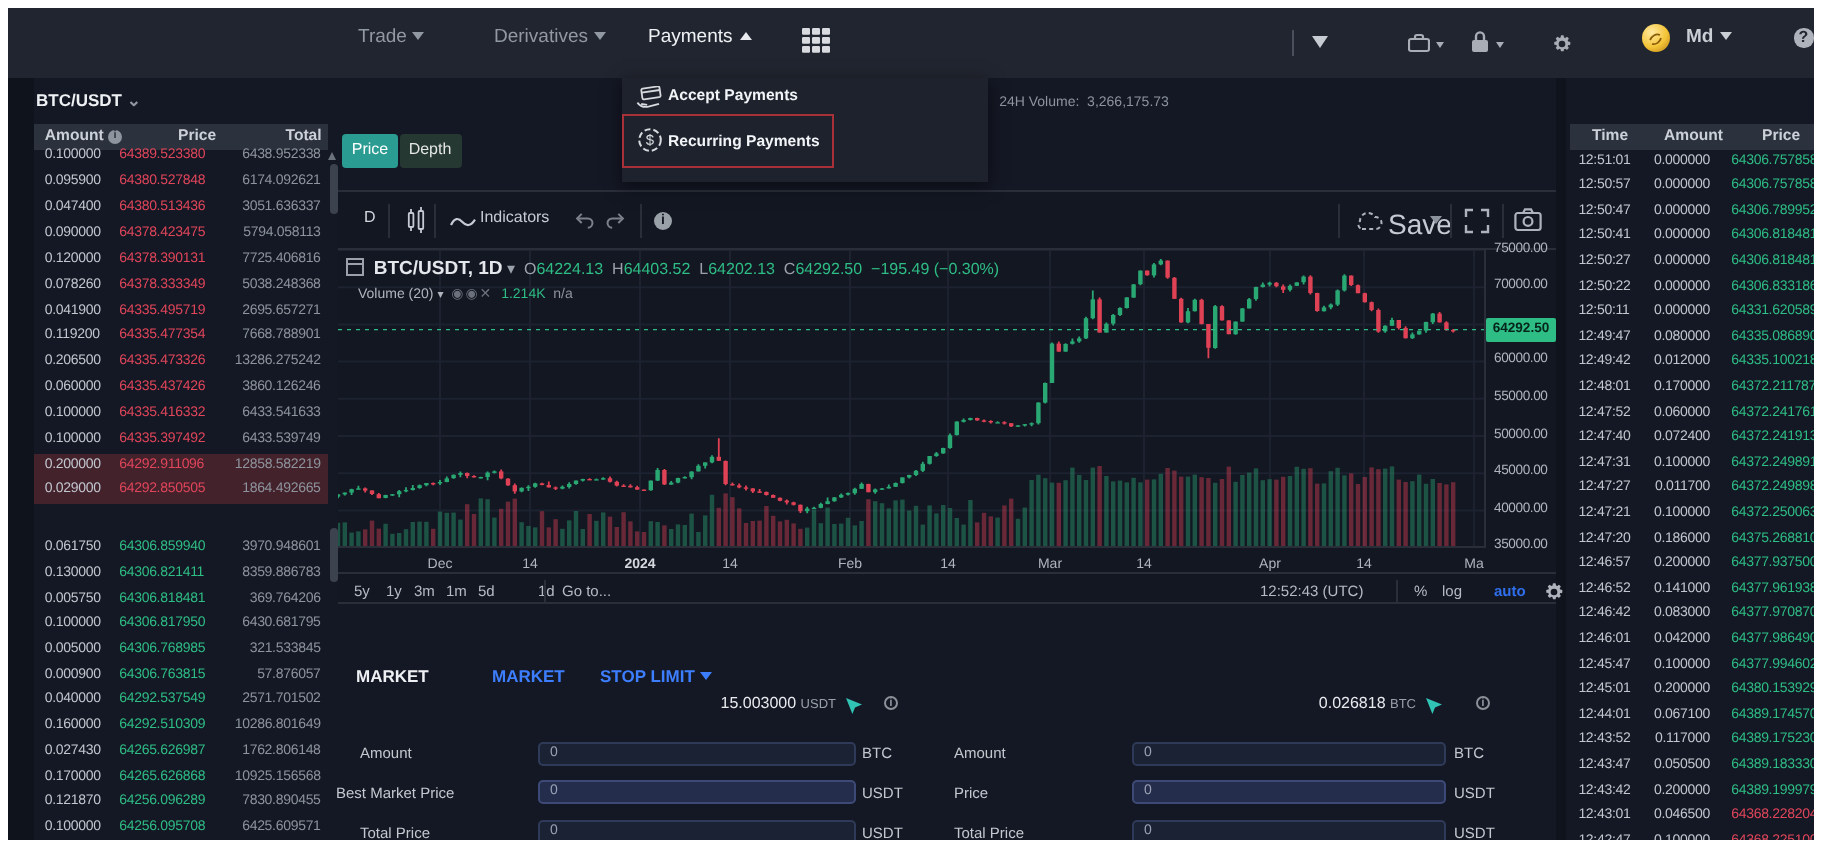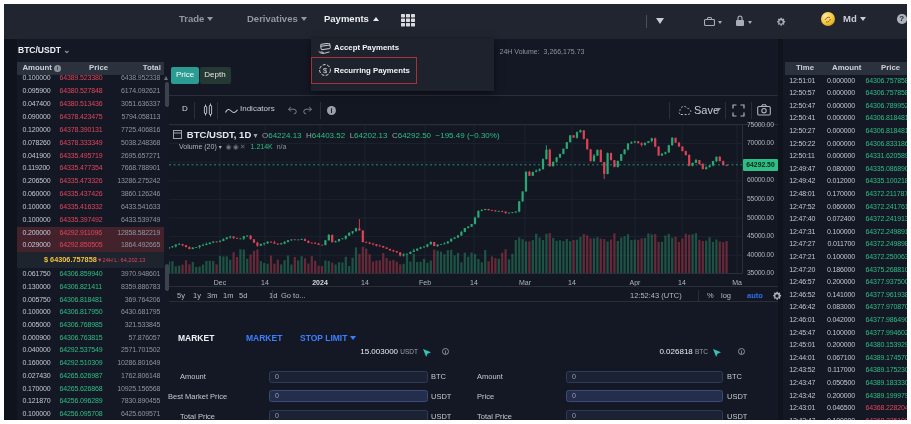--- a/index.html
+++ b/index.html
@@ -1,19 +1,19 @@
 <!DOCTYPE html>
 <html><head><meta charset="utf-8"><style>
 *{margin:0;padding:0;box-sizing:border-box}
 body{width:911px;height:424px;background:#fff;overflow:hidden;font-family:"Liberation Sans",sans-serif;position:relative}
 .app{position:absolute;left:4px;top:4px;width:903px;height:416px;background:#0f131c;overflow:hidden}
 .abs{position:absolute}
 
 .nav{position:absolute;left:0;top:0;width:903px;height:35px;background:#21252f}
-.nitem{position:absolute;top:0;height:35px;line-height:30px;font-size:9.5px;color:#9298a2;font-weight:bold}
+.nitem{position:absolute;top:0;height:35px;line-height:30px;font-size:9.5px;color:#9298a2;font-weight:normal}
 .cdn{display:inline-block;width:0;height:0;border-left:3px solid transparent;border-right:3px solid transparent;border-top:4px solid #9298a2;vertical-align:1px;margin-left:3px}
 .cup{display:inline-block;width:0;height:0;border-left:3px solid transparent;border-right:3px solid transparent;border-bottom:4px solid #e8eaee;vertical-align:1px;margin-left:4px}
 
 .panel{position:absolute;background:#141824}
 
 .obhead{position:absolute;left:13px;top:58px;width:147px;height:12.5px;background:#2b323d;color:#ccd1d9;font-size:7.8px;font-weight:bold;line-height:12.5px}
 .obr{position:absolute;left:13px;width:146.5px;height:12.9px;line-height:12.9px;font-size:7px;letter-spacing:-0.15px}
 .obr.hl{background:#44222c}
 .oa{position:absolute;left:5.4px;color:#c2c7cf}
 .op{position:absolute;left:42.6px;color:#e0455a}
@@ -228,24 +228,20 @@
     </div>
     <div class="obr bid" style="top:391.2px">
       <span class="oa">0.121870</span>
       <span class="opg">64256.096289</span>
       <span class="ot">7830.890455</span>
     </div>
     <div class="obr bid" style="top:403.9px">
       <span class="oa">0.100000</span>
       <span class="opg">64256.095708</span>
       <span class="ot">6425.609571</span>
-    </div>
-  <div class="mid">
-      <span style="position:absolute;left:27px;color:#f0c23d;font-size:7.3px;font-weight:bold">$ 64306.757858</span>
-      <span style="position:absolute;left:80px;color:#e0455a;font-size:5.6px">▼24H L: 64,202.13</span>
     </div>
   <div class="abs" style="left:159.5px;top:72px;width:0;height:0;border-left:2.5px solid transparent;border-right:2.5px solid transparent;border-bottom:4px solid #6b727c"></div>
     <div class="abs" style="left:160.5px;top:78px;width:4px;height:25px;background:#3c434e;border-radius:2px"></div>
   <div class="abs" style="left:160.5px;top:260px;width:4px;height:27px;background:#3c434e;border-radius:2px"></div>
 
   <div class="abs" style="left:459px;top:44px;font-size:7px;color:#8d949d">C : <span style="color:#2ebd85">0.06%</span>&nbsp;&nbsp;&nbsp;24H Volume: &nbsp;3,266,175.73</div>
 
   <div class="btn" style="left:167px;top:63px;width:28px;height:16.5px;background:#2b9c92;color:#fff;line-height:16.5px">Price</div>
   <div class="btn" style="left:195.5px;top:63px;width:31px;height:16.5px;background:#253831;color:#e4e7e6;line-height:16.5px">Depth</div>
 
@@ -270,21 +266,21 @@
       <svg class="abs" style="left:134px;top:9px" width="10" height="10" viewBox="0 0 13 12">
           <path d="M11 5H4a3 3 0 000 6" fill="none" stroke="#7a818b" stroke-width="1.3"></path>
           <path d="M8 2l3 3-3 3" fill="none" stroke="#7a818b" stroke-width="1.3"></path>
         </svg>
       <div class="sep" style="left:151px"></div>
       <div class="abs" style="left:158px;top:10px;width:9px;height:9px;border-radius:50%;background:#9aa0a8;color:#131722;font-size:7px;font-weight:bold;text-align:center;line-height:9px">i</div>
       <div class="sep" style="left:500px"></div>
       <svg class="abs" style="left:508px;top:9px" width="15" height="11" viewBox="0 0 15 11">
           <path d="M4 9.5h7a3 3 0 10-.5-6A4 4 0 003 5.5 2.3 2.3 0 004 9.5z" fill="none" stroke="#aeb3bb" stroke-width="1" stroke-dasharray="2,1.6"></path>
         </svg>
-      <span class="abs" style="left:525px;top:8px;font-size:11px;color:#c6cbd3">Save</span>
+      <span class="abs" style="left:525px;top:8px;font-size:14px;color:#c6cbd3">Save</span>
       <div class="abs" style="left:546px;top:12px;width:0;height:0;border-left:3px solid transparent;border-right:3px solid transparent;border-top:4px solid #8d939d"></div>
       <div class="sep" style="left:556px"></div>
       <svg class="abs" style="left:563px;top:8px" width="13" height="13" viewBox="0 0 13 13">
           <path d="M1 4.5V1h3.5M8.5 1H12v3.5M12 8.5V12H8.5M4.5 12H1V8.5" fill="none" stroke="#aeb3bb" stroke-width="1.2"></path>
         </svg>
       <div class="sep" style="left:582px"></div>
       <svg class="abs" style="left:588px;top:8px" width="14" height="12" viewBox="0 0 14 12">
           <rect x="0.7" y="2.5" width="12.6" height="8.5" rx="1.2" fill="none" stroke="#aeb3bb" stroke-width="1.1"></rect>
           <path d="M4.5 2.5l1-1.8h3l1 1.8" fill="none" stroke="#aeb3bb" stroke-width="1.1"></path>
           <circle cx="7" cy="6.7" r="2.2" fill="none" stroke="#aeb3bb" stroke-width="1.1"></circle>

